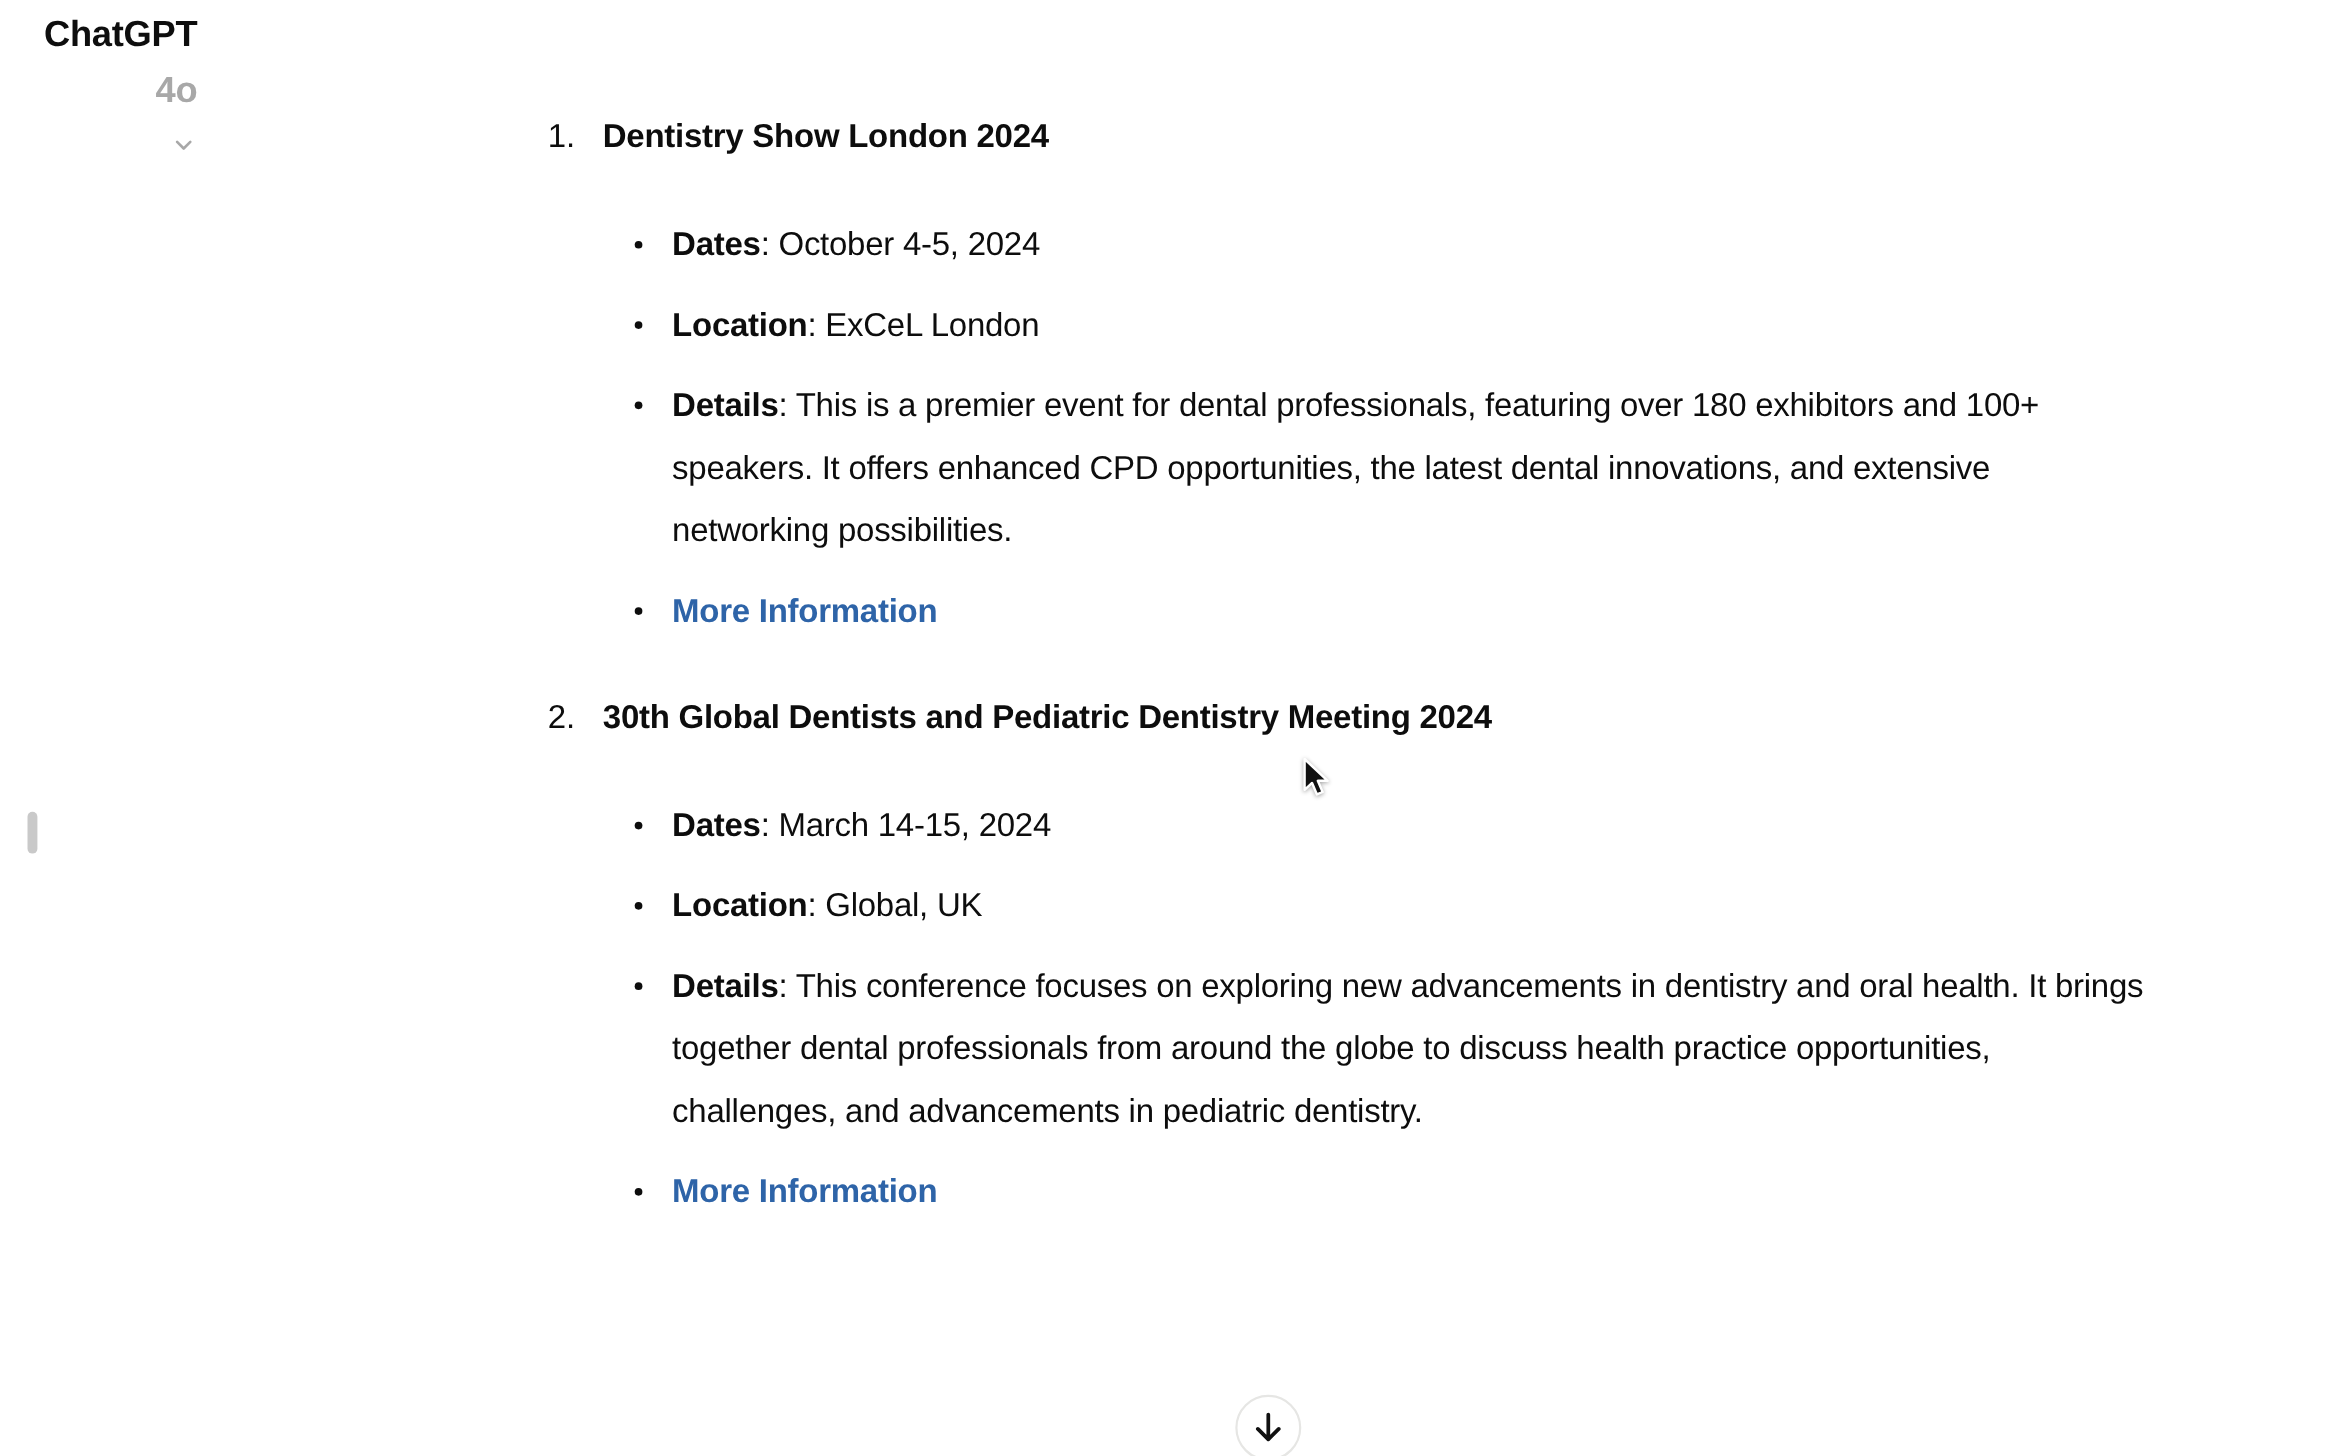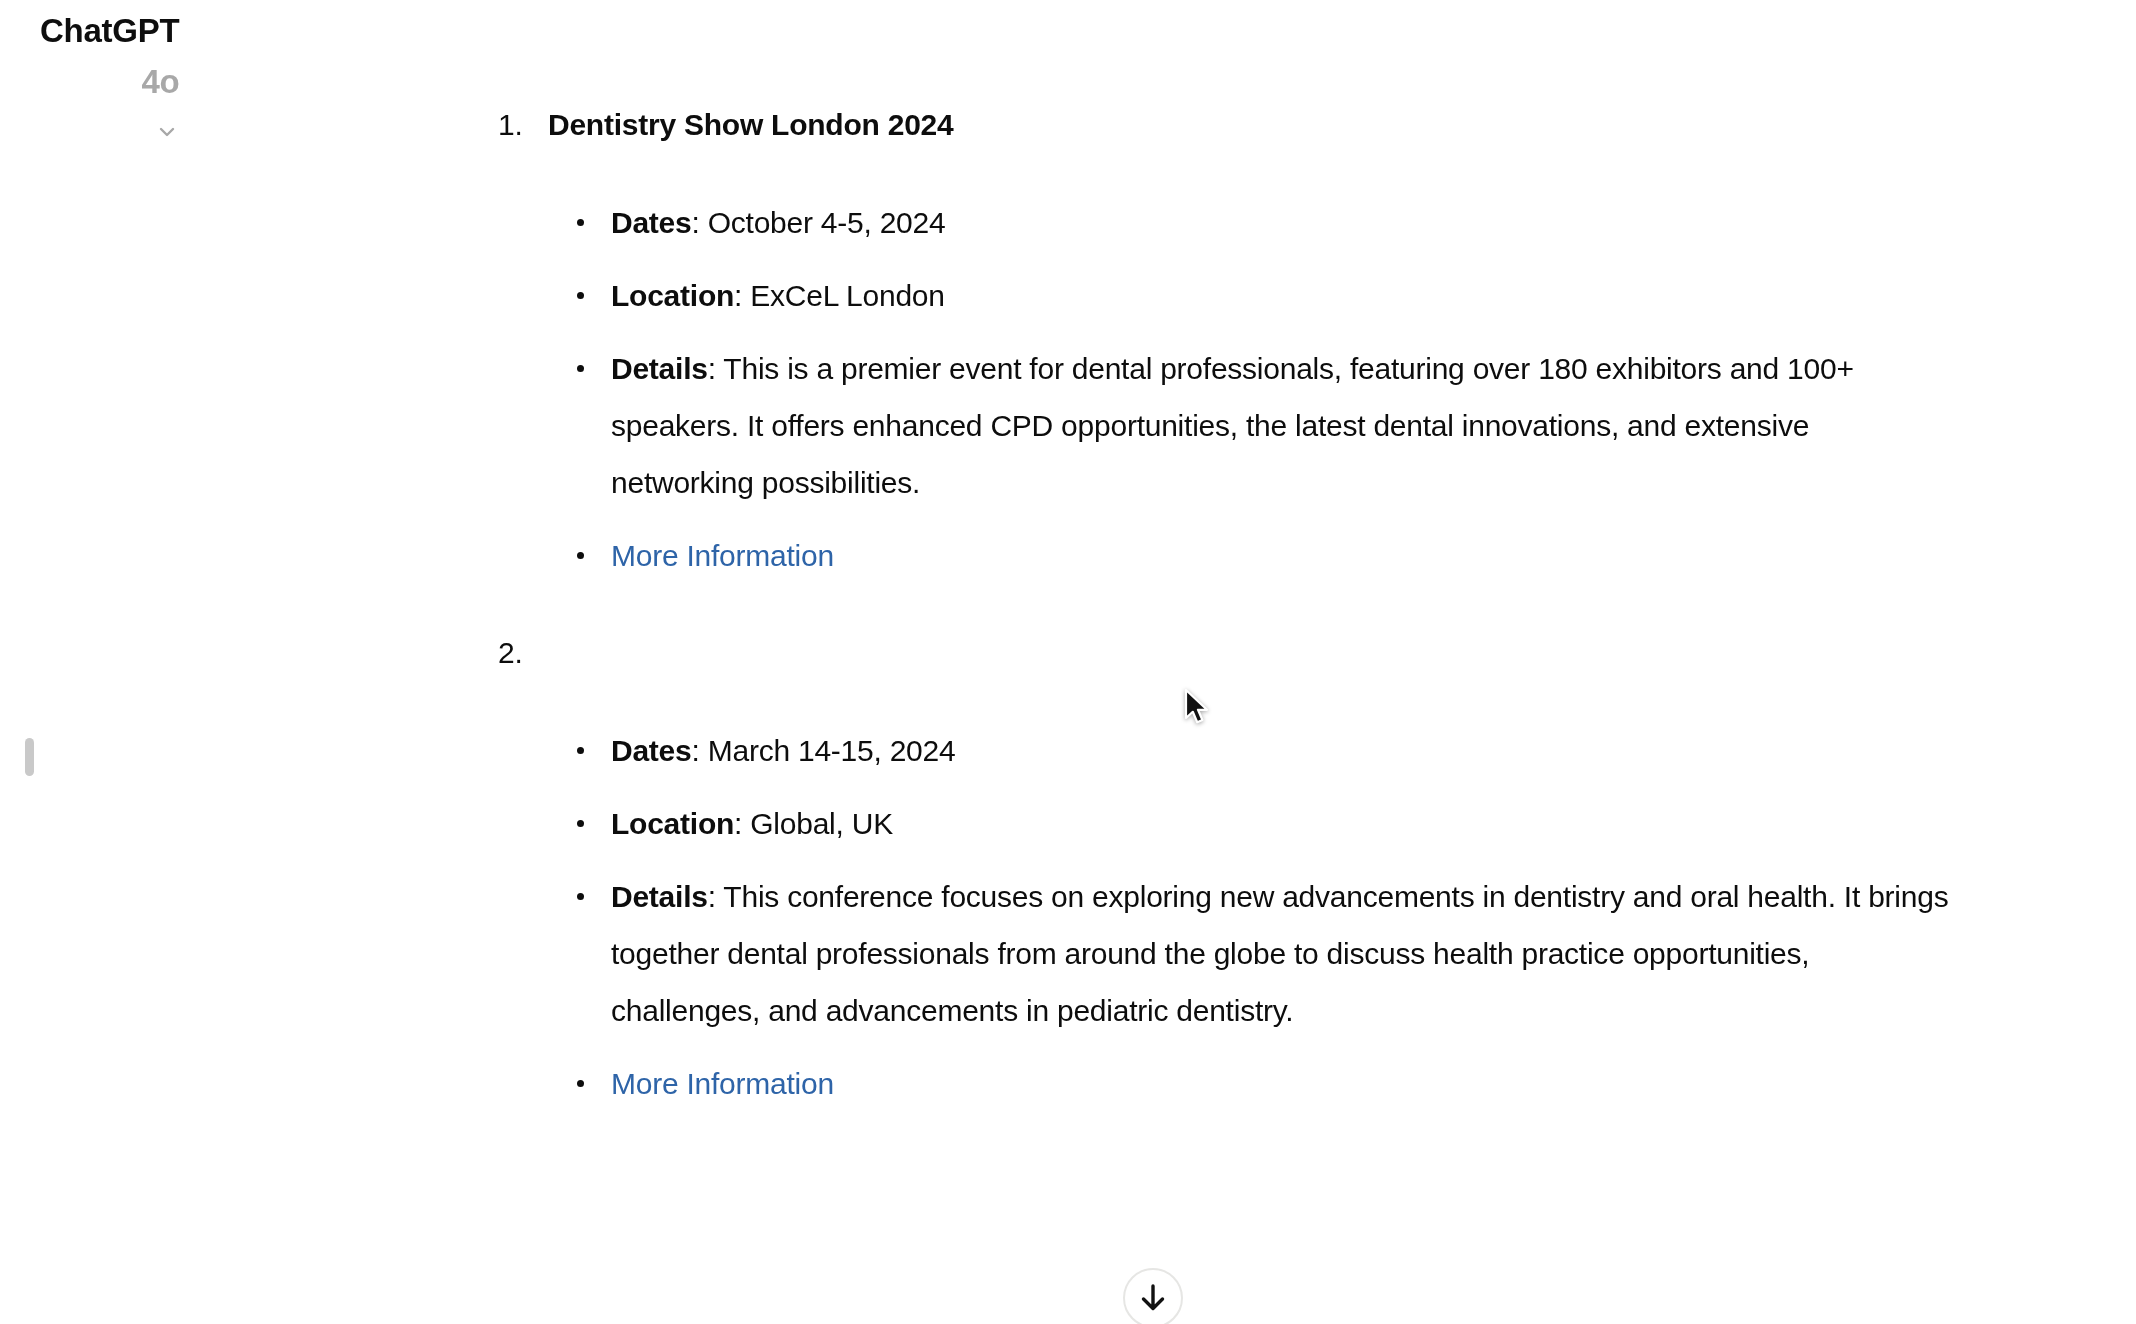--- a/index.html
+++ b/index.html
@@ -39,21 +39,21 @@
 
   .bullet-row { display:flex; margin-left:97px; }
   .bullet-row + .bullet-row { margin-top:16px; }
   .dot {
     flex:none; width:7px; height:7px; border-radius:50%;
     background:#0d0d0d; margin:25px 27px 0 0;
   }
   .bullet-text { flex:1; }
   .blabel { font-weight:700; }
 
-  .more-link { color:#2e64a8; text-decoration:none; cursor:pointer; }
+  .more-link { color:#2e64a8; text-decoration:none; cursor:pointer;font-weight:bold; }
 
   
   .scroll-down-btn {
     position:absolute; left:1123px; top:1268px;
     width:60px; height:60px; border-radius:50%;
     background:#ffffff; border:2px solid #e6e6e4;
     display:flex; align-items:center; justify-content:center;
     cursor:pointer;
   }
 
@@ -104,20 +104,21 @@
     </div>
     <div class="bullet-row">
       <span class="dot"></span>
       <span class="bullet-text"><a class="more-link">More Information</a></span>
     </div>
   </div>
 
   <div class="event">
     <div class="event-title-row">
       <span class="num">2.</span>
+      <span class="event-title">30th Global Dentists and Pediatric Dentistry Meeting 2024</span>
     </div>
     <div class="bullet-row">
       <span class="dot"></span>
       <span class="bullet-text"><span class="blabel">Dates</span><span>: March 14-15, 2024</span></span>
     </div>
     <div class="bullet-row">
       <span class="dot"></span>
       <span class="bullet-text"><span class="blabel">Location</span><span>: Global, UK</span></span>
     </div>
     <div class="bullet-row">

